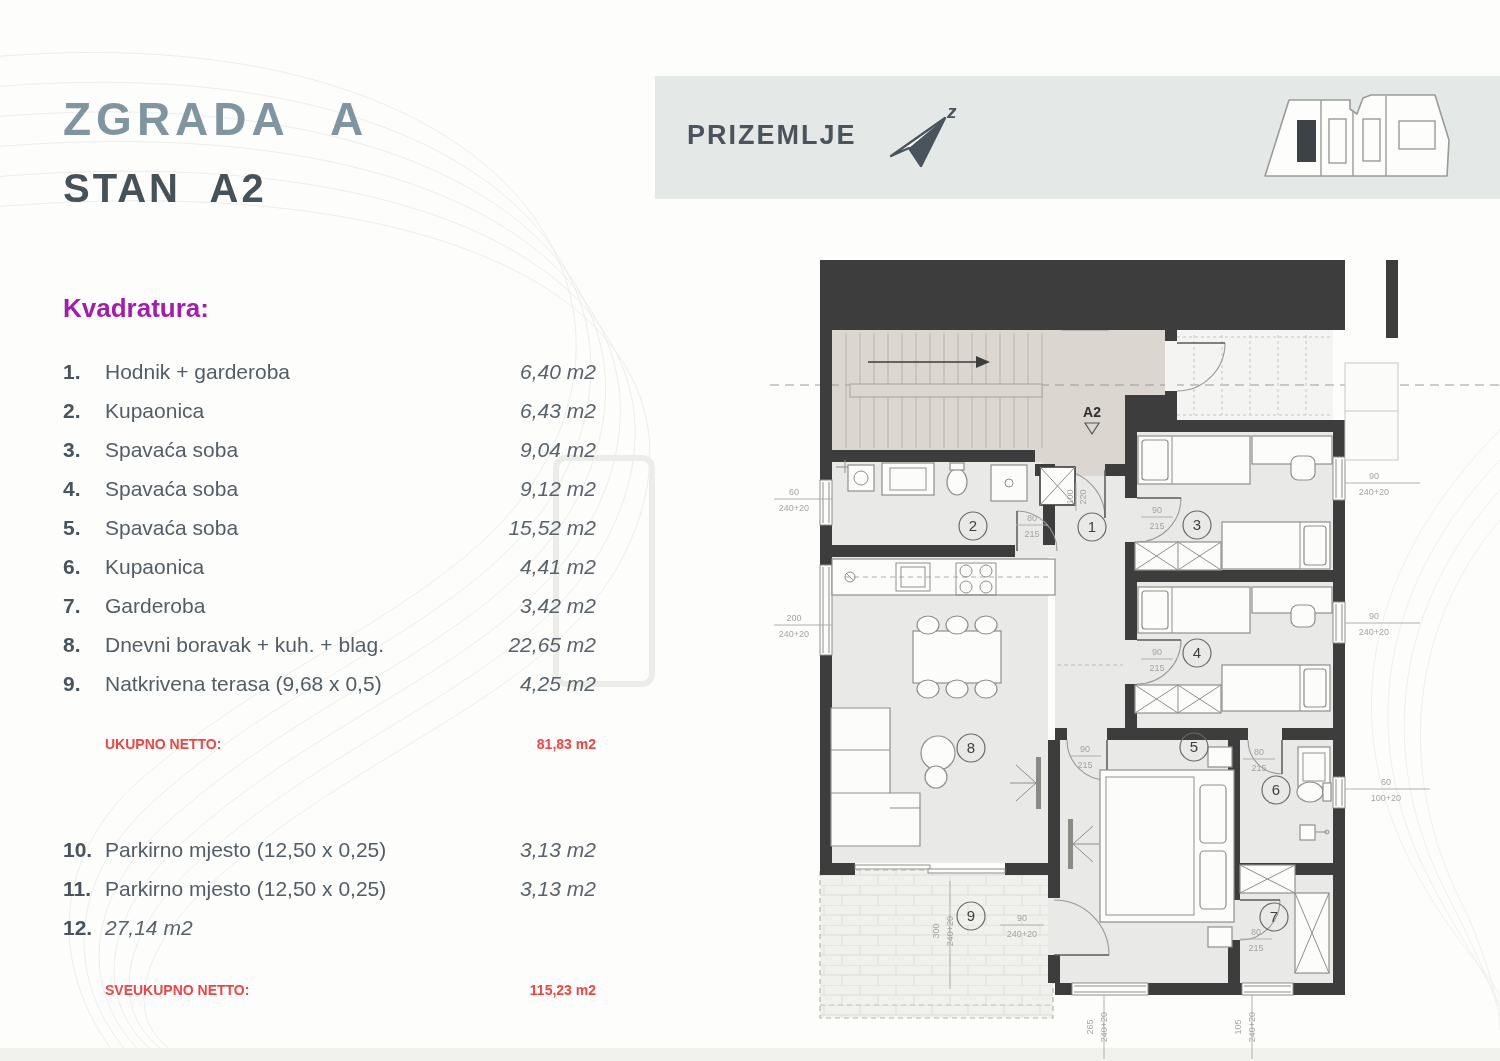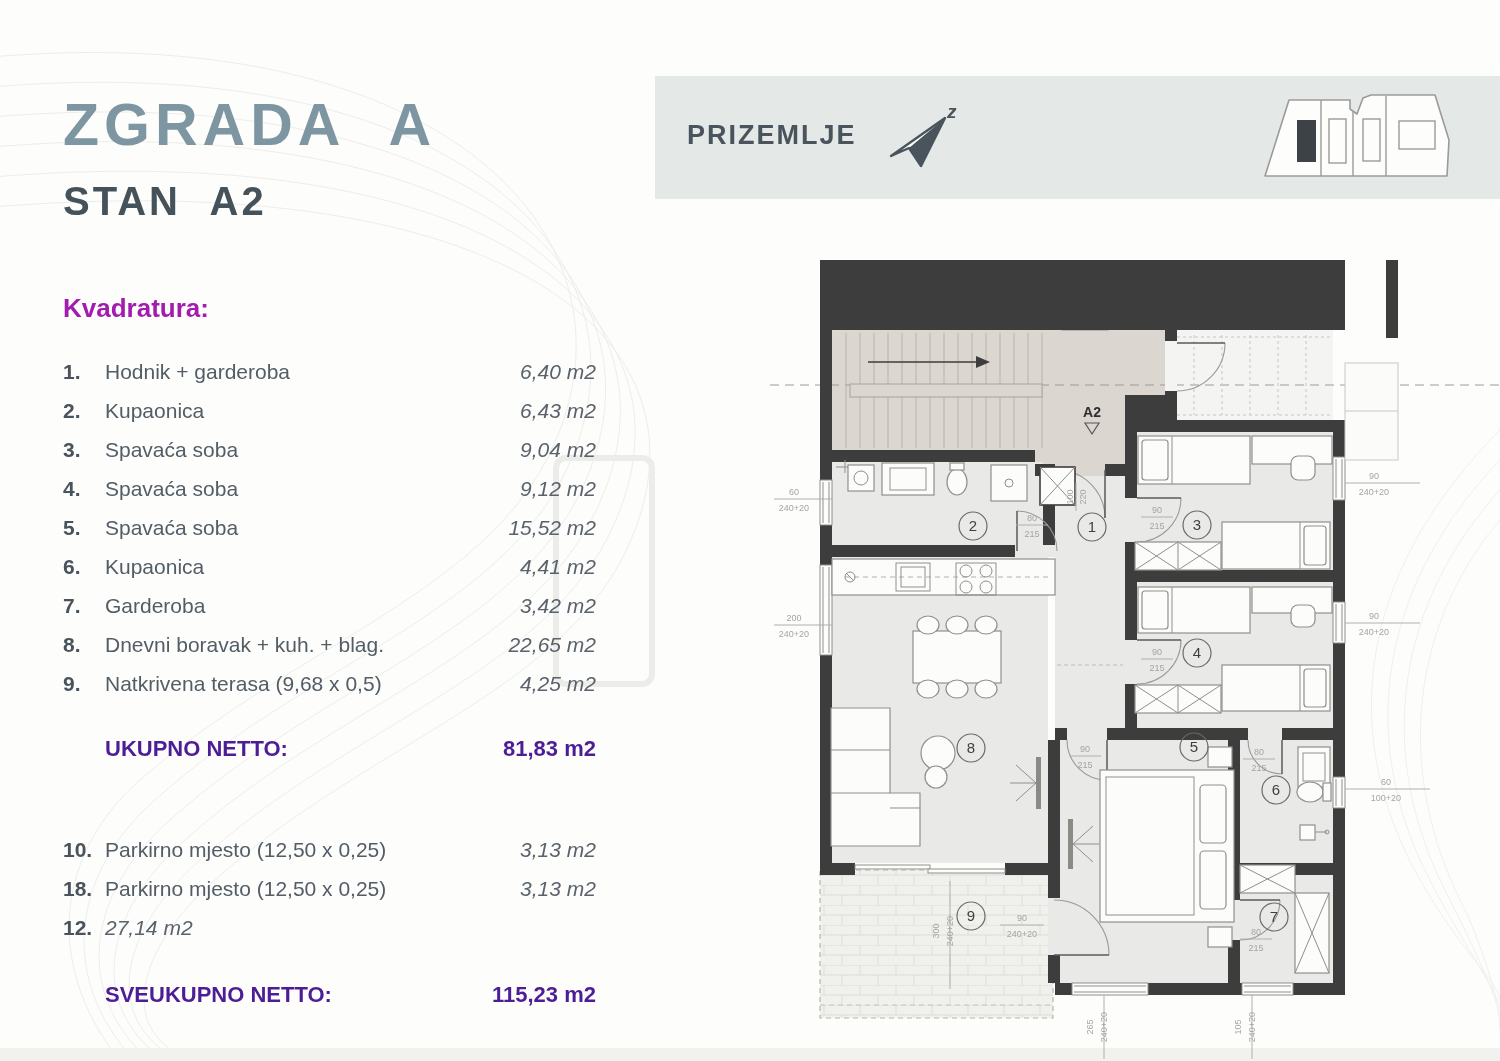--- a/index.html
+++ b/index.html
@@ -5,31 +5,31 @@
   html,body{margin:0;padding:0;}
   body{
     width:1500px;height:1061px;position:relative;overflow:hidden;
     background:#fdfdfc;font-family:"Liberation Sans",sans-serif;
   }
   svg{display:block}
   
   .bg-art{position:absolute;left:0;top:0;width:1500px;height:1061px;z-index:0;}
   
   .panel{position:absolute;left:63px;top:96px;width:533px;z-index:2;}
-  .title{font-size:59px;font-weight:800;color:#7e96a2;letter-spacing:5px;word-spacing:26px;line-height:1;}
+  .title{font-size:46px;font-weight:800;color:#7e96a2;letter-spacing:5px;word-spacing:26px;line-height:1;}
   .subtitle{font-size:40px;font-weight:800;color:#46525a;letter-spacing:3px;word-spacing:16px;margin-top:26px;line-height:1;}
   .section-heading{position:absolute;left:63px;top:293px;font-size:26px;font-weight:700;color:#a21caf;z-index:2;}
   .area-list{position:absolute;left:63px;top:360px;width:533px;z-index:2;}
   .area-list.second{top:838px;}
   .area-row{display:flex;align-items:baseline;height:39px;font-size:21px;color:#535d65;}
   .area-row .num{width:42px;font-weight:700;color:#49535b;}
   .area-row .lbl{flex:1;}
   .area-row .val{font-style:italic;color:#5a636b;}
   .total-row{position:absolute;left:63px;width:533px;display:flex;z-index:2;
-    font-size:22px;font-weight:800;color:#4c1d95;}
+    font-size:14px;font-weight:800;color:#ef4444;}
   .total-row .tlbl{padding-left:42px;flex:1;}
   .total-1{top:736px;}
   .total-2{top:982px;}
   
   .floor-bar{position:absolute;left:655px;top:76px;width:845px;height:123px;background:#e4e8e6;z-index:1;}
   .floor-label{position:absolute;left:32px;top:44px;font-size:27px;font-weight:800;letter-spacing:2px;color:#49545c;}
   .north-icon{position:absolute;left:228px;top:26px;}
   .bldg-icon{position:absolute;left:1253px;top:82px;z-index:2;}
   .plan-wrap{position:absolute;left:770px;top:245px;z-index:1;}
   .bottom-strip{position:absolute;left:0;bottom:0;width:1500px;height:13px;background:#f1f1ee;z-index:0;}
@@ -125,21 +125,21 @@
   <span class="tval">81,83 m2</span>
 </div>
 
 <div class="area-list second">
   <div class="area-row">
       <span class="num">10.</span>
       <span class="lbl">Parkirno mjesto (12,50 x 0,25)</span>
       <span class="val">3,13 m2</span>
     </div>
   <div class="area-row">
-      <span class="num">18.</span>
+      <span class="num">11.</span>
       <span class="lbl">Parkirno mjesto (12,50 x 0,25)</span>
       <span class="val">3,13 m2</span>
     </div>
   <div class="area-row">
       <span class="num">12.</span>
       <span class="val">27,14 m2</span>
     </div>
 </div>
 
 <div class="total-row total-2">

